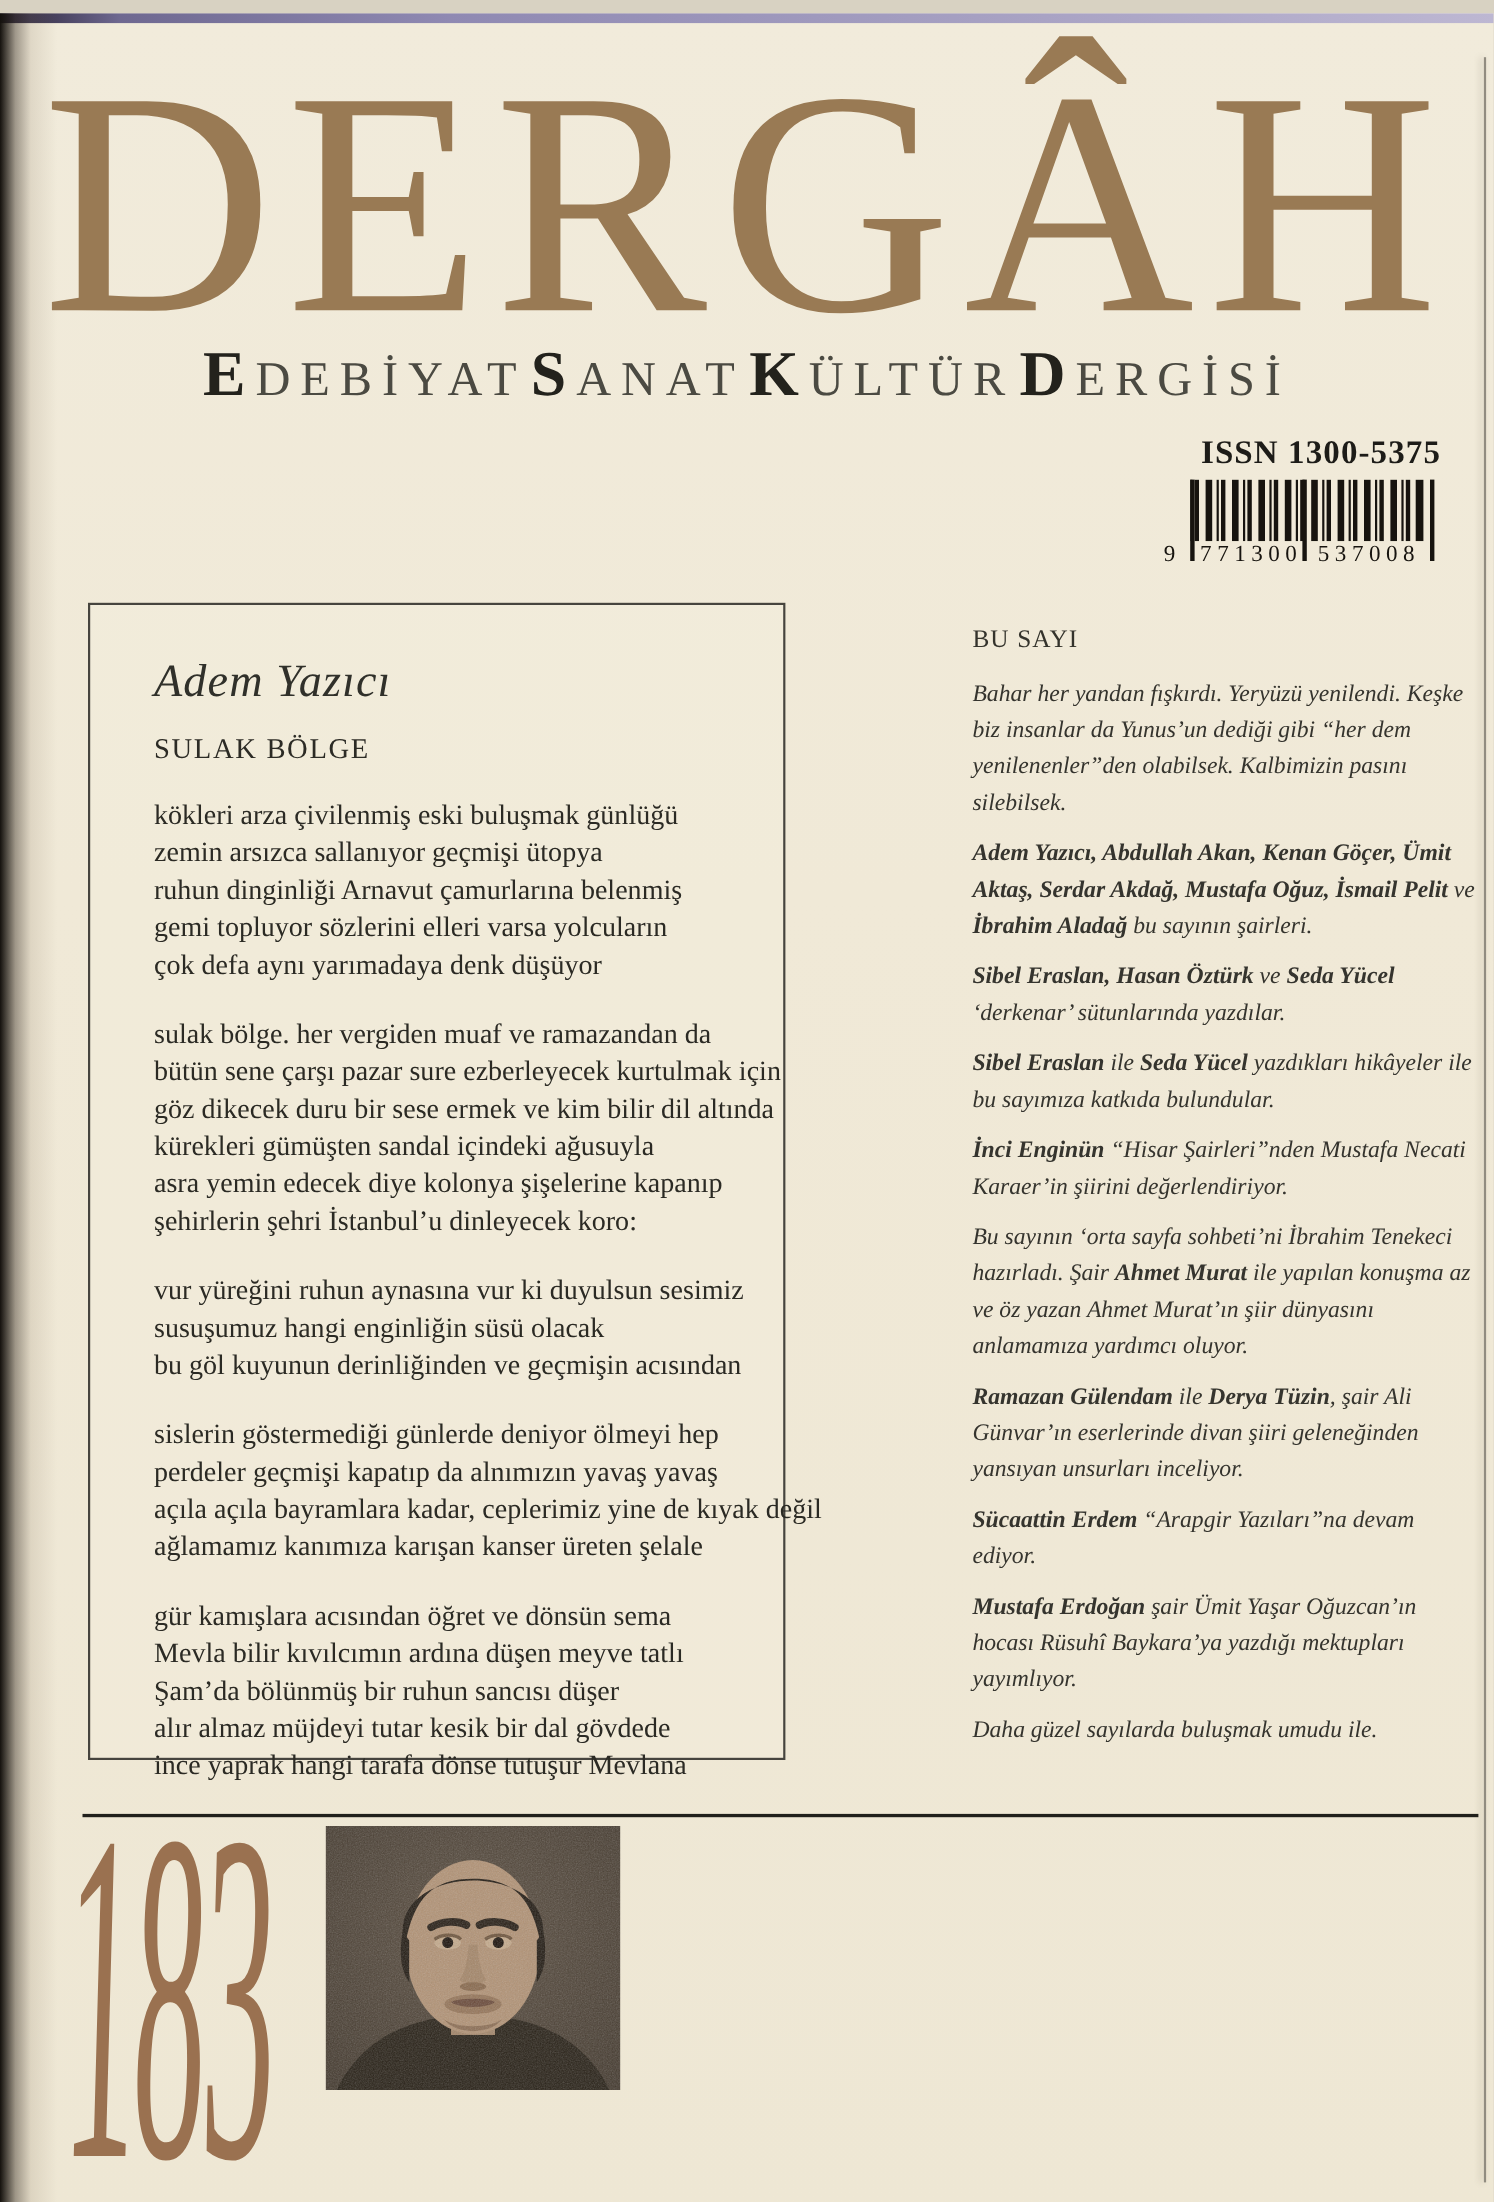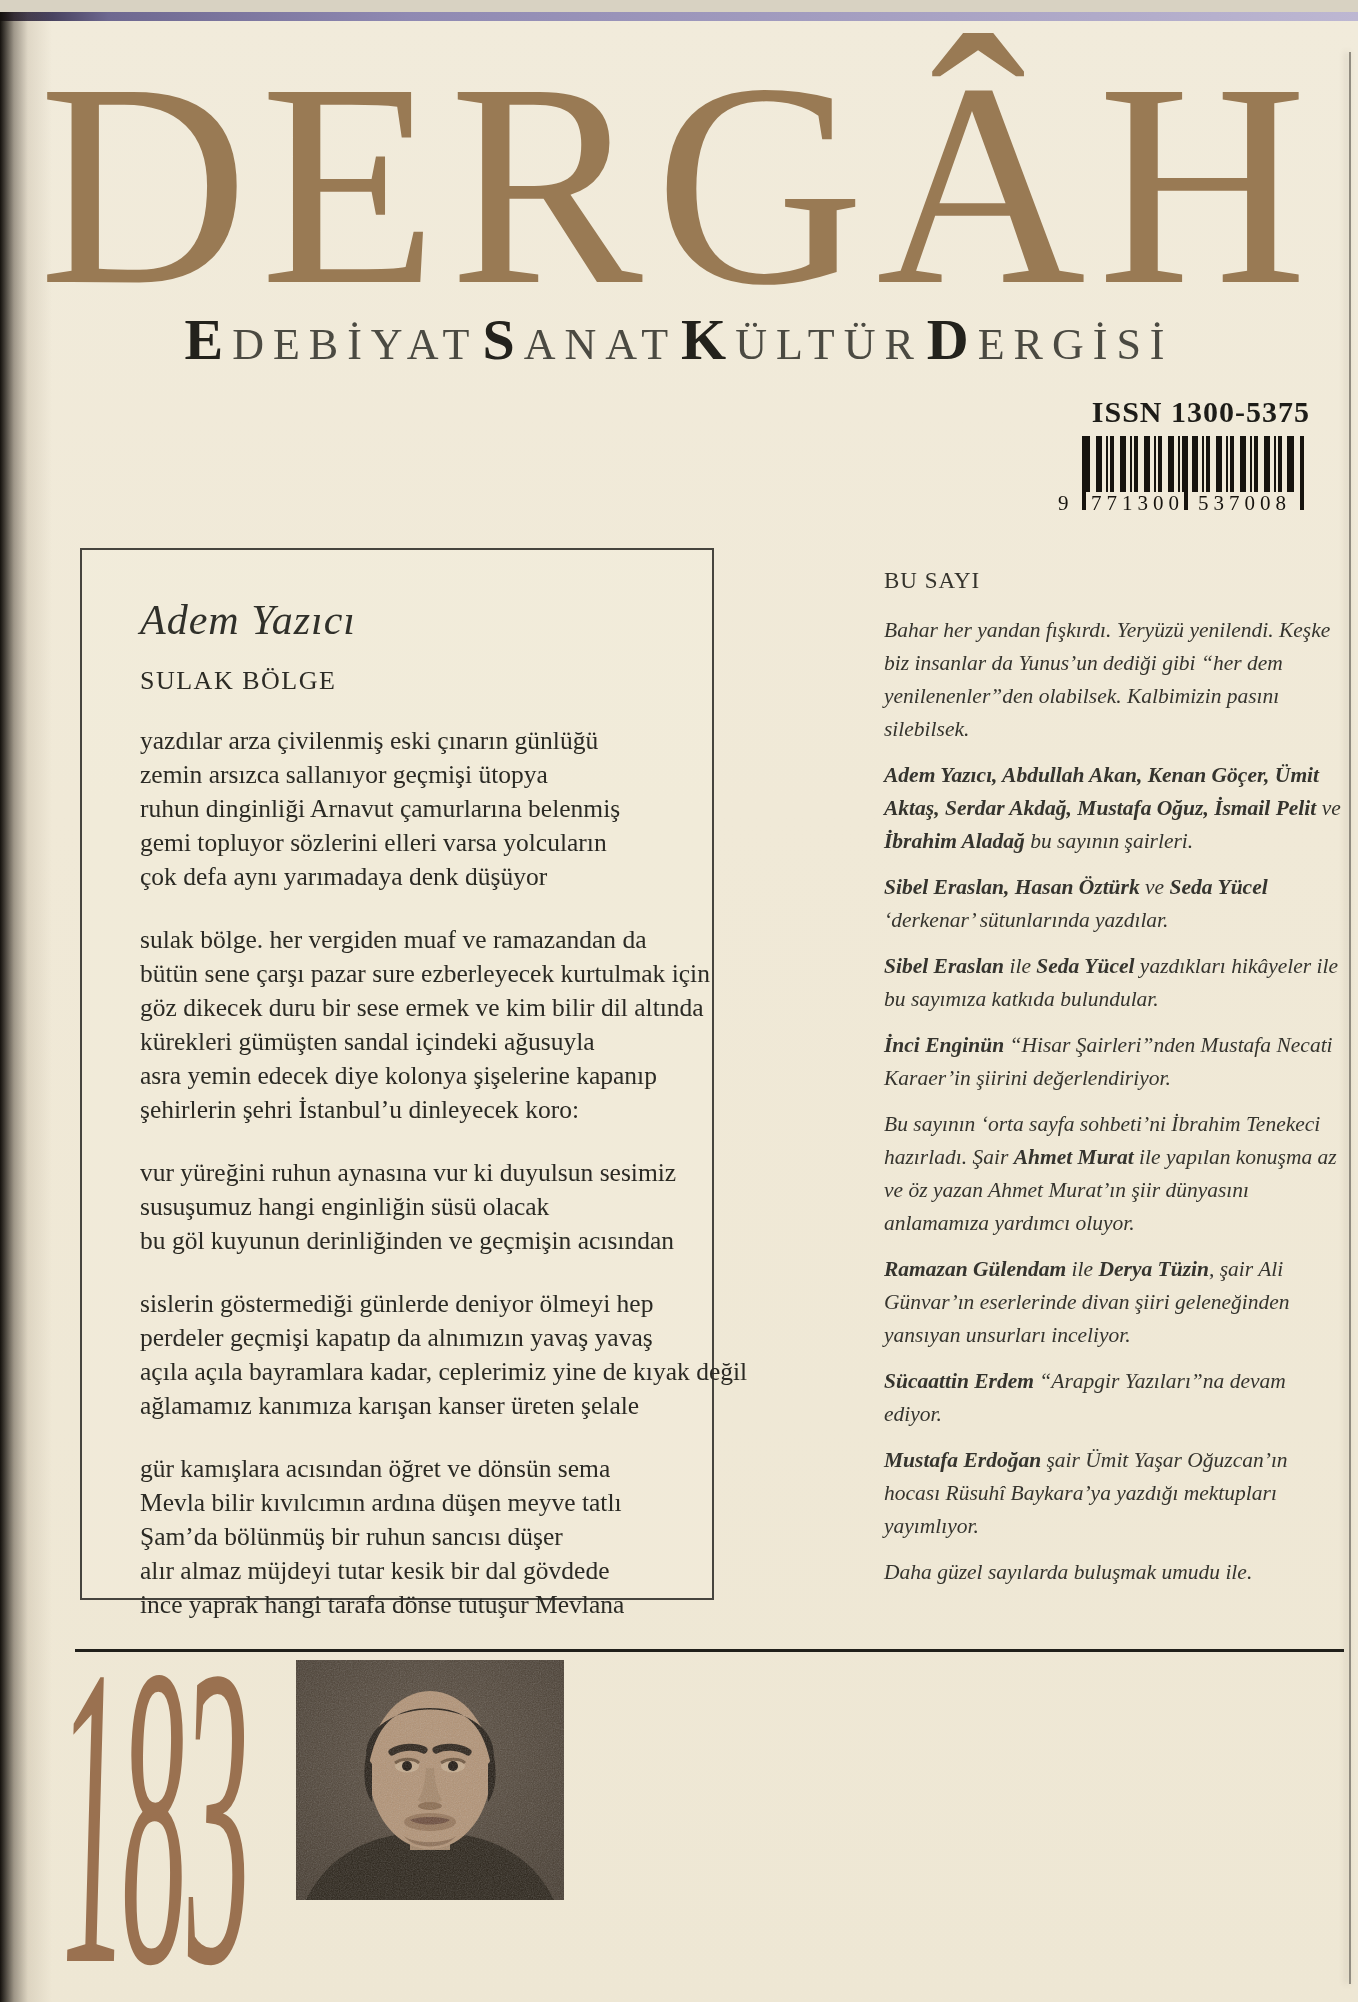--- a/index.html
+++ b/index.html
@@ -140,21 +140,21 @@
         <span class="bd-grp">771300</span>
         <span class="bd-grp">537008</span>
       </div>
   </div>
 
   <div class="poem-box">
     <div class="poem-author">Adem Yazıcı</div>
     <div class="poem-title">SULAK BÖLGE</div>
     <div class="poem-stanzas">
         <div class="poem-stanza">
-          <div class="poem-line">yazdılar arza çivilenmiş eski çınarın günlüğü</div>
+          <div class="poem-line">kökleri arza çivilenmiş eski buluşmak günlüğü</div>
           <div class="poem-line">zemin arsızca sallanıyor geçmişi ütopya</div>
           <div class="poem-line">ruhun dinginliği Arnavut çamurlarına belenmiş</div>
           <div class="poem-line">gemi topluyor sözlerini elleri varsa yolcuların</div>
           <div class="poem-line">çok defa aynı yarımadaya denk düşüyor</div>
         </div>
         <div class="poem-stanza">
           <div class="poem-line">sulak bölge. her vergiden muaf ve ramazandan da</div>
           <div class="poem-line">bütün sene çarşı pazar sure ezberleyecek kurtulmak için</div>
           <div class="poem-line">göz dikecek duru bir sese ermek ve kim bilir dil altında</div>
           <div class="poem-line">kürekleri gümüşten sandal içindeki ağusuyla</div>

